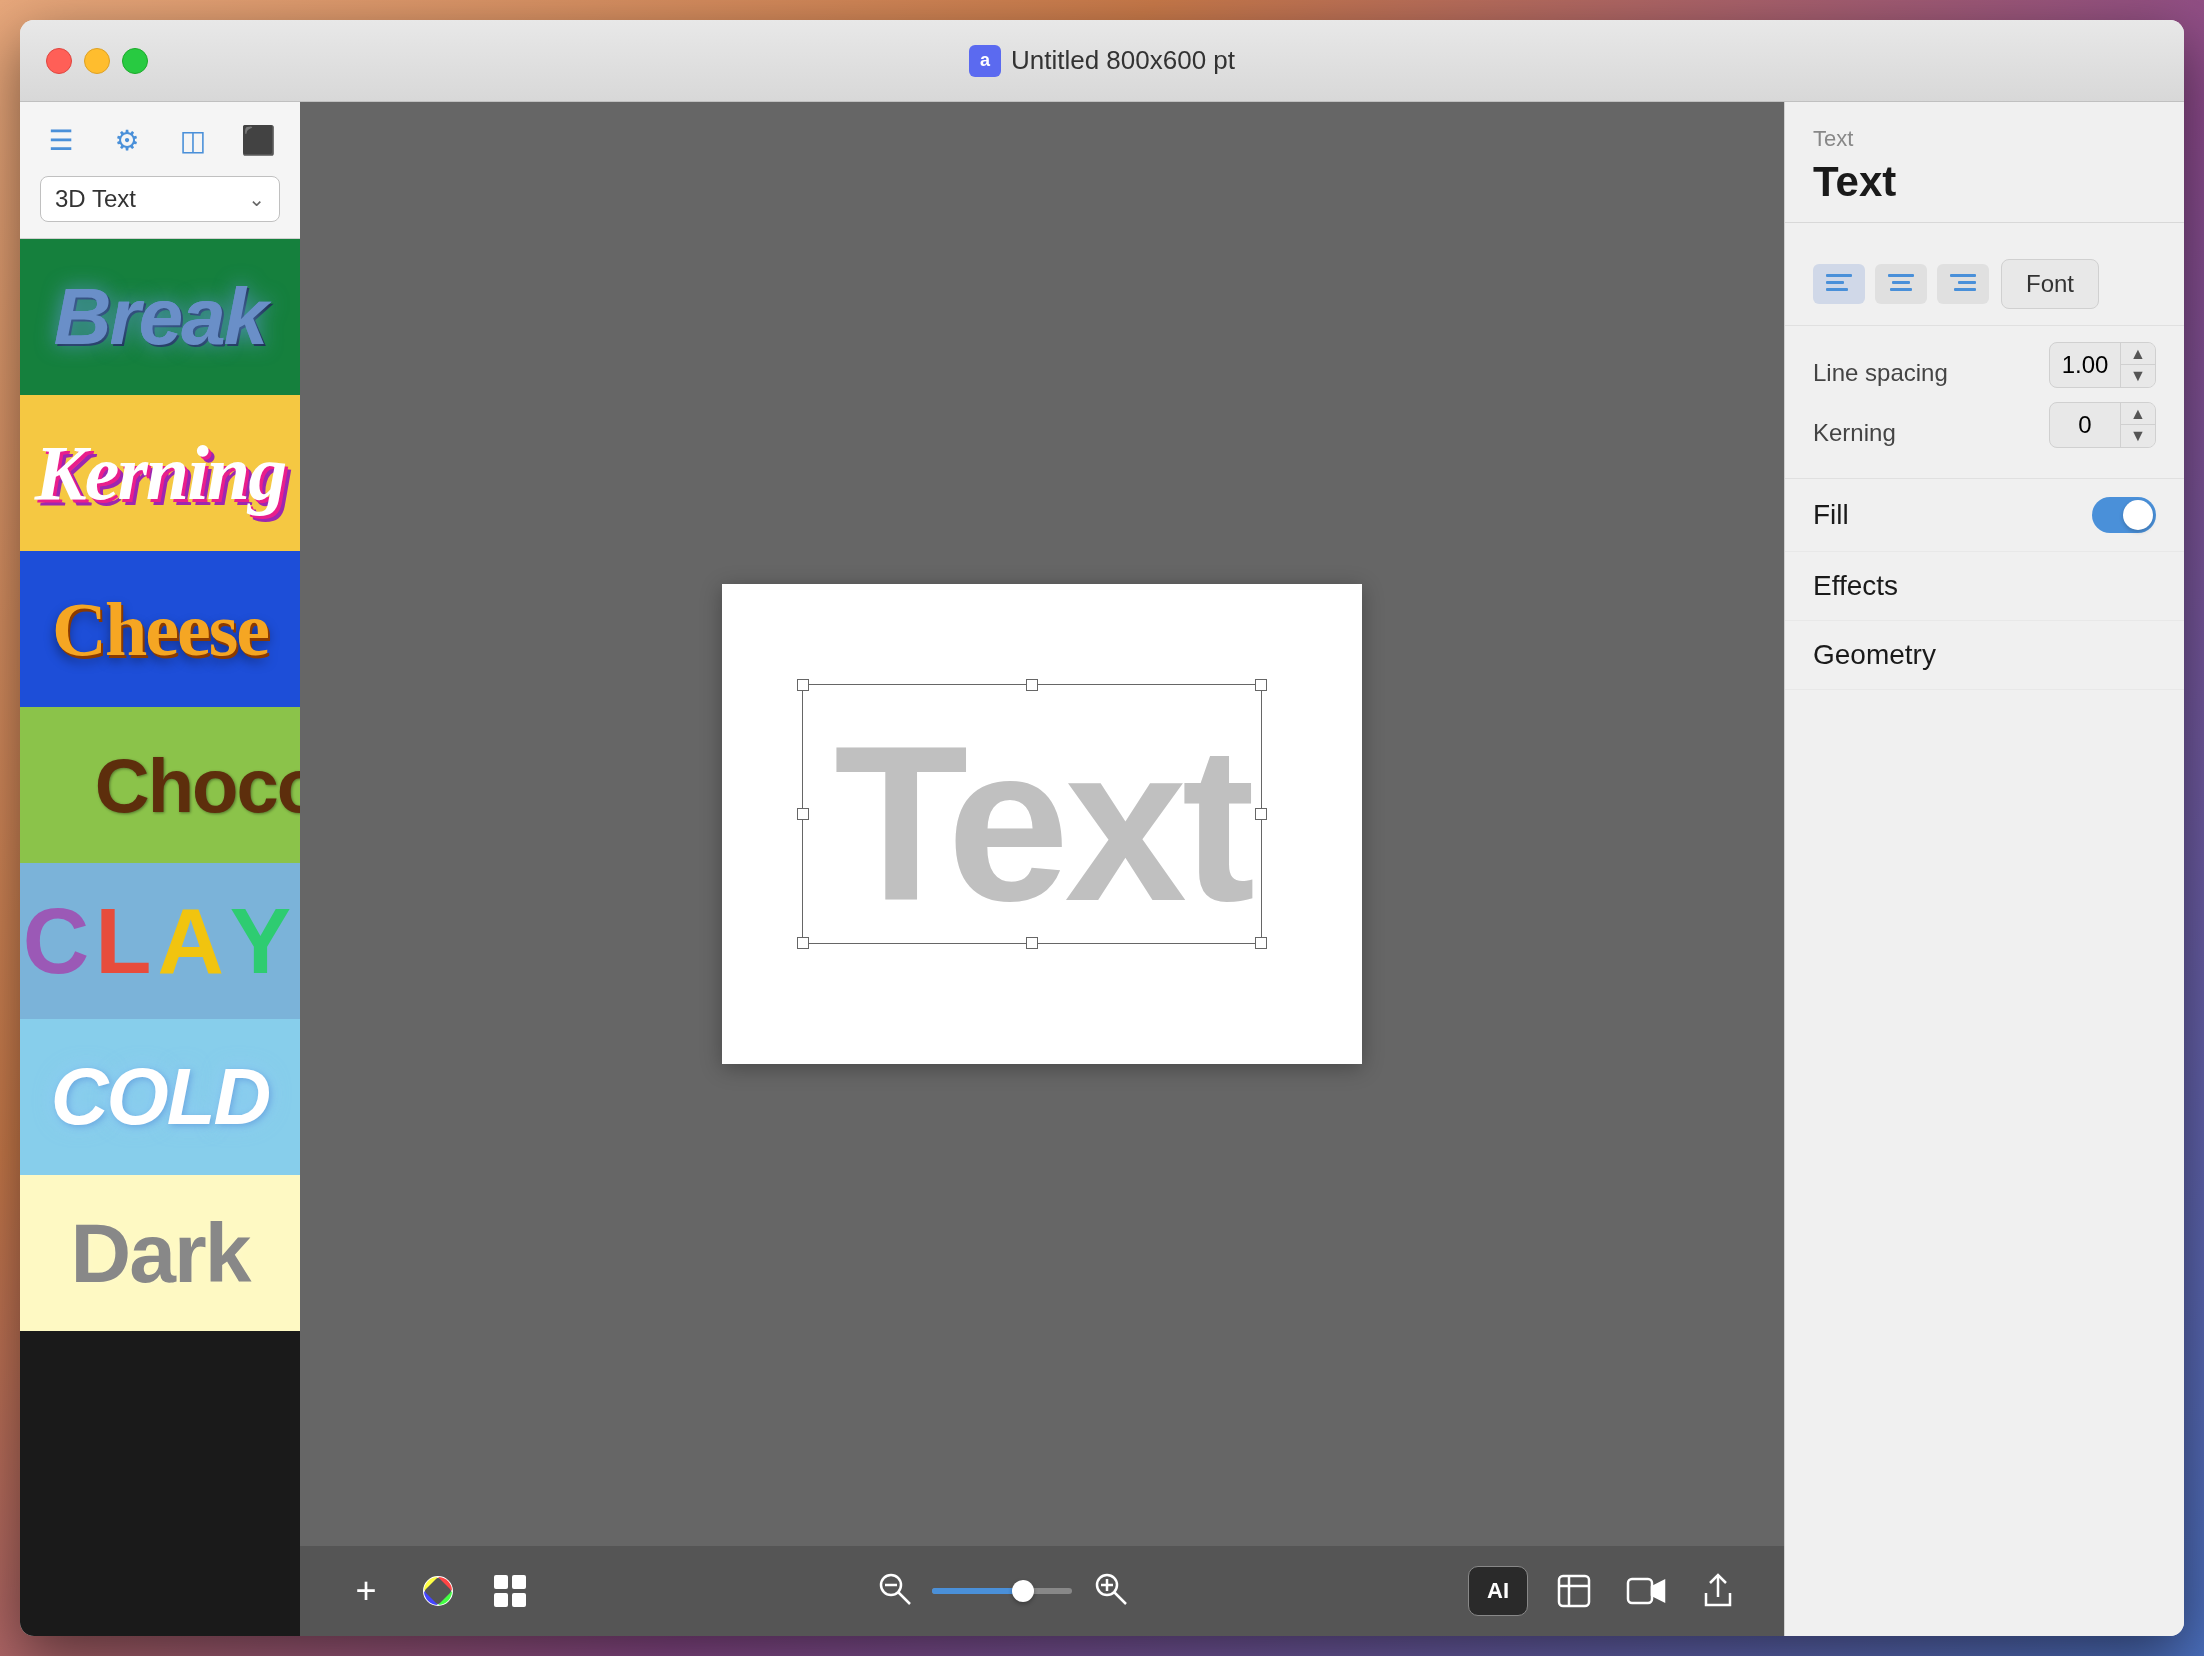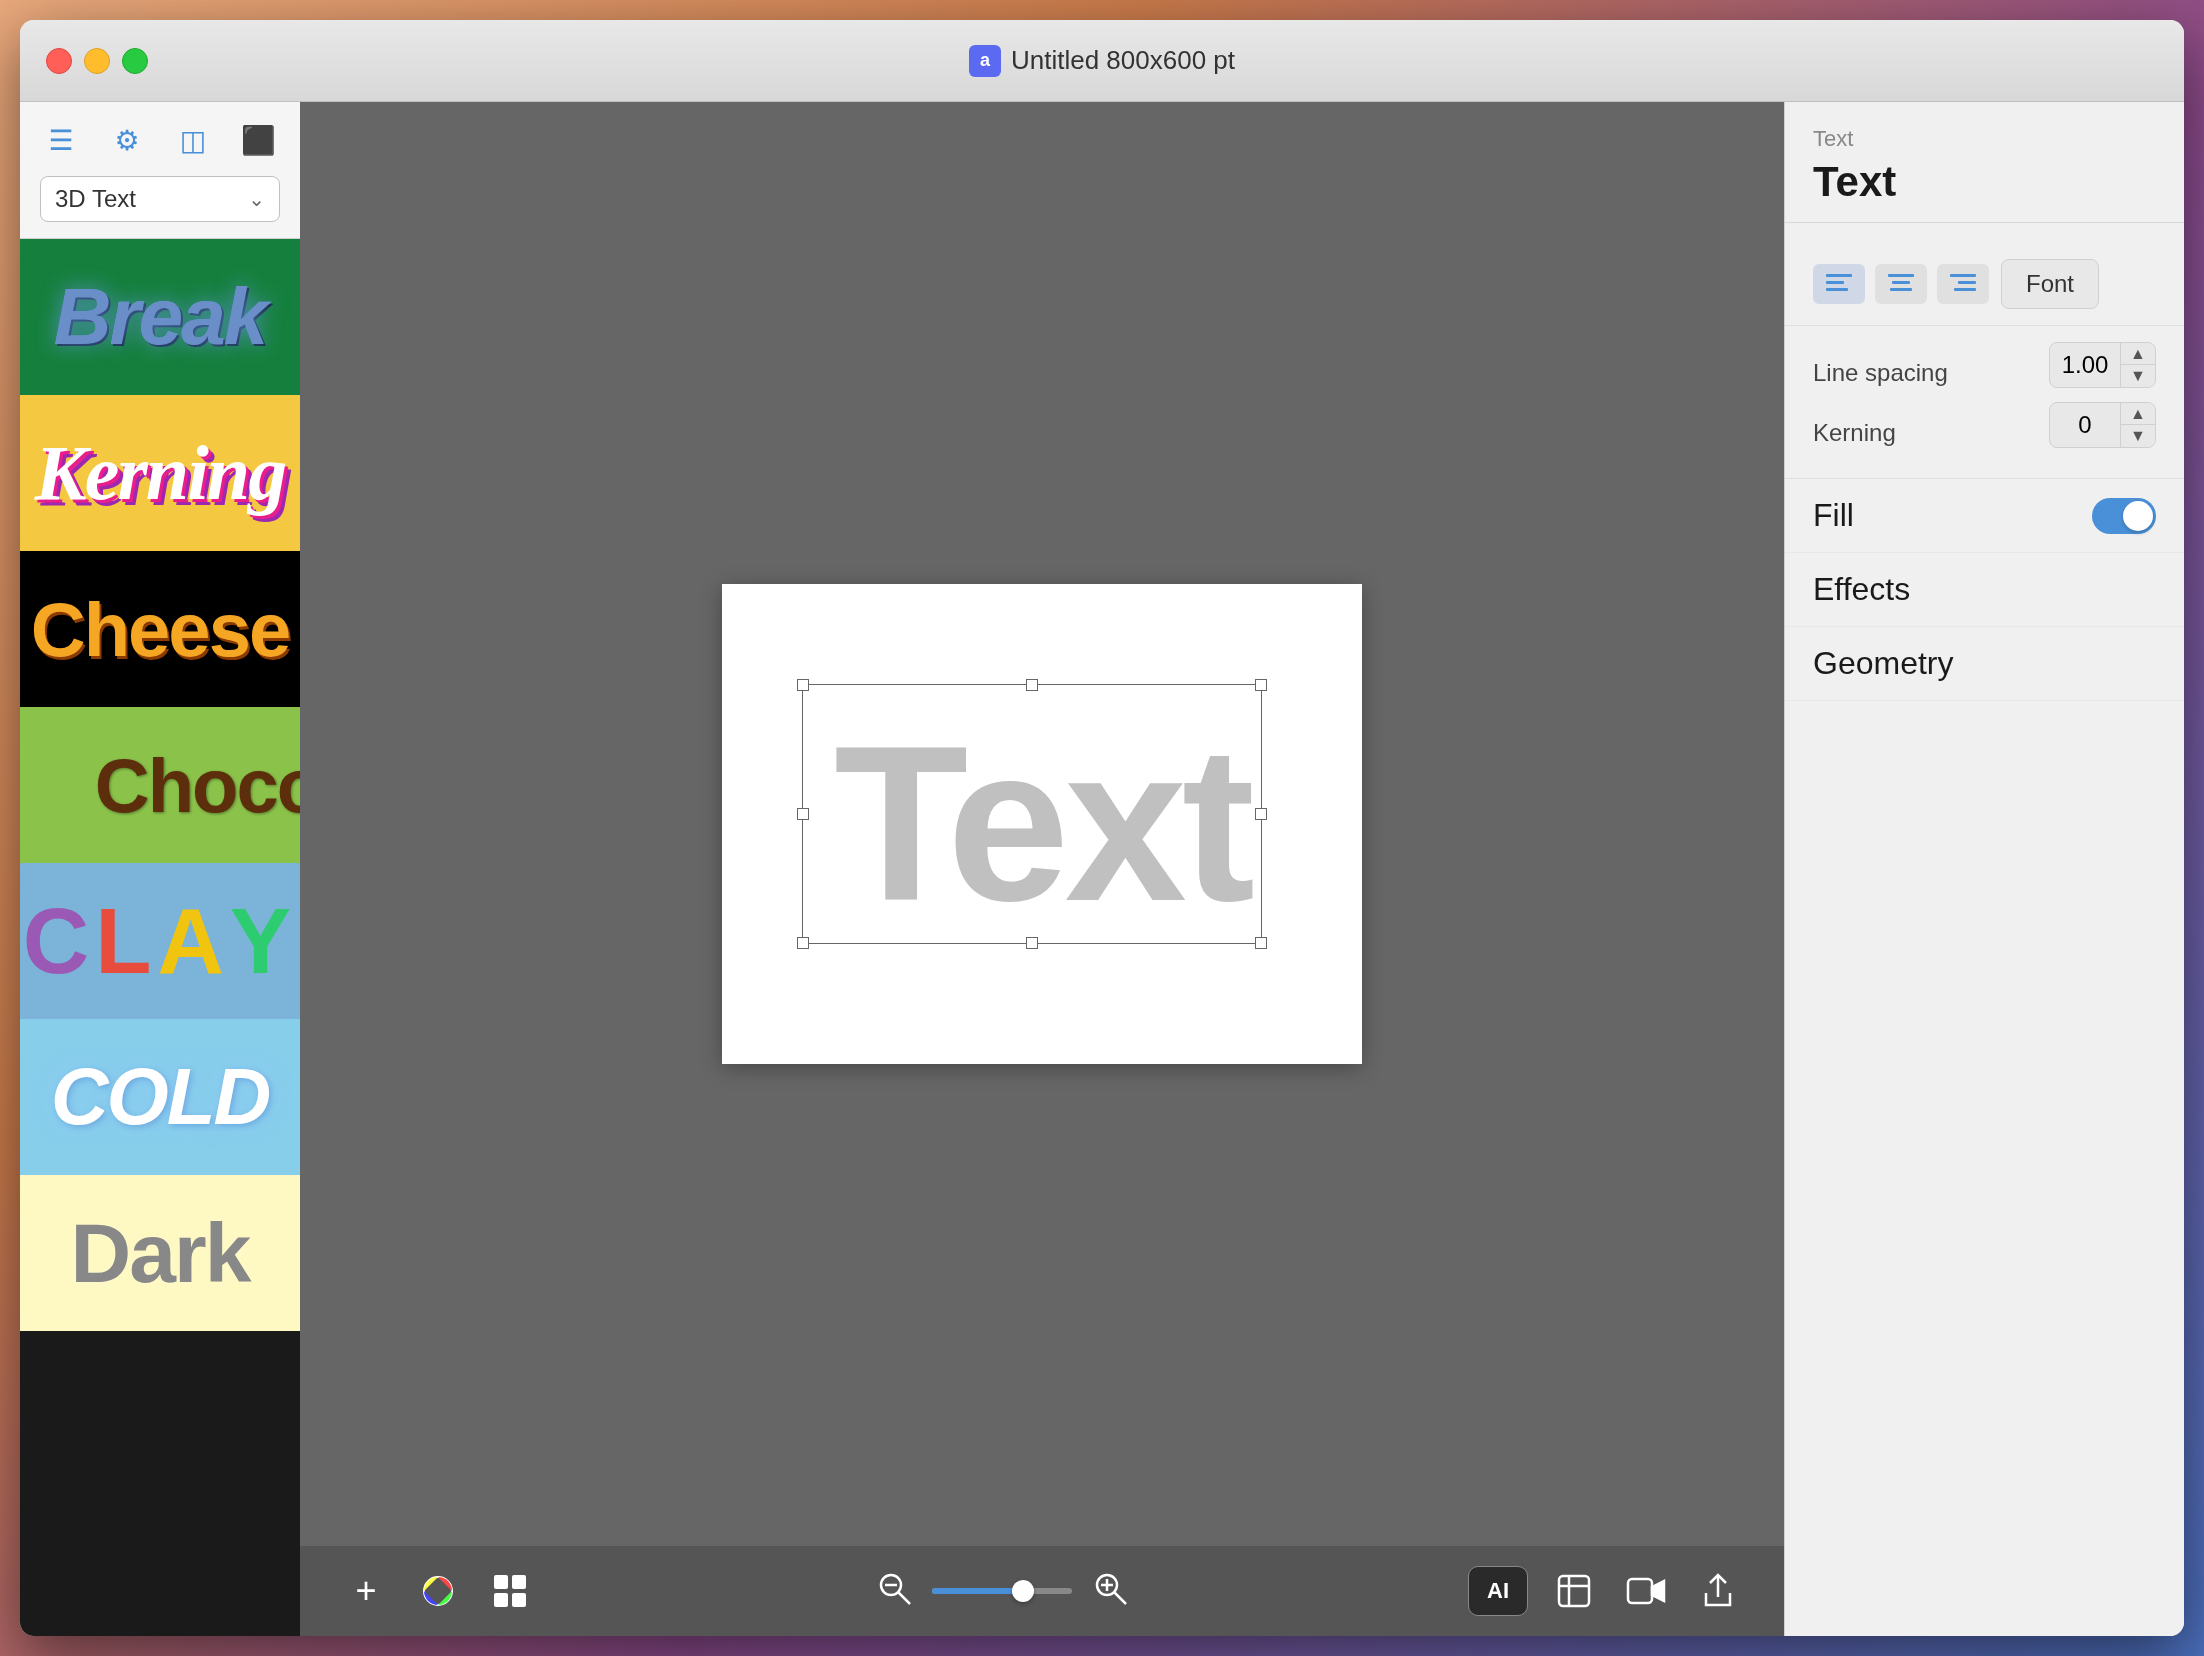--- a/index.html
+++ b/index.html
@@ -143,21 +143,21 @@
     .preset-item {
       height: 156px;
       cursor: pointer;
       overflow: hidden;
       position: relative;
     }
 
     
     .preset-break { background: #15803d; }
     .preset-cartoon { background: #f5c842; }
-    .preset-cheese { background: #000000; }
+    .preset-cheese { background: #1d4ed8; font-family: Liberation Serif, serif; }
     .preset-choco { background: #8bc34a; }
     .preset-clay { background: #7bb3d9; }
     .preset-cold { background: #87ceeb; }
     .preset-dark { background: #fef9c3; }
 
     .preset-label {
       width: 100%;
       height: 100%;
       display: flex;
       align-items: center;
@@ -468,21 +468,21 @@
     
     .panel-row {
       display: flex;
       align-items: center;
       justify-content: space-between;
       padding: 18px 28px;
       border-bottom: 1px solid #e8e8e8;
     }
 
     .panel-row-label {
-      font-size: 32px;
+      font-size: 28px;
       color: #1a1a1a;
       font-weight: 400;
     }
 
     .toggle {
       width: 64px;
       height: 36px;
       border-radius: 18px;
       background: #4a90d9;
       position: relative;

